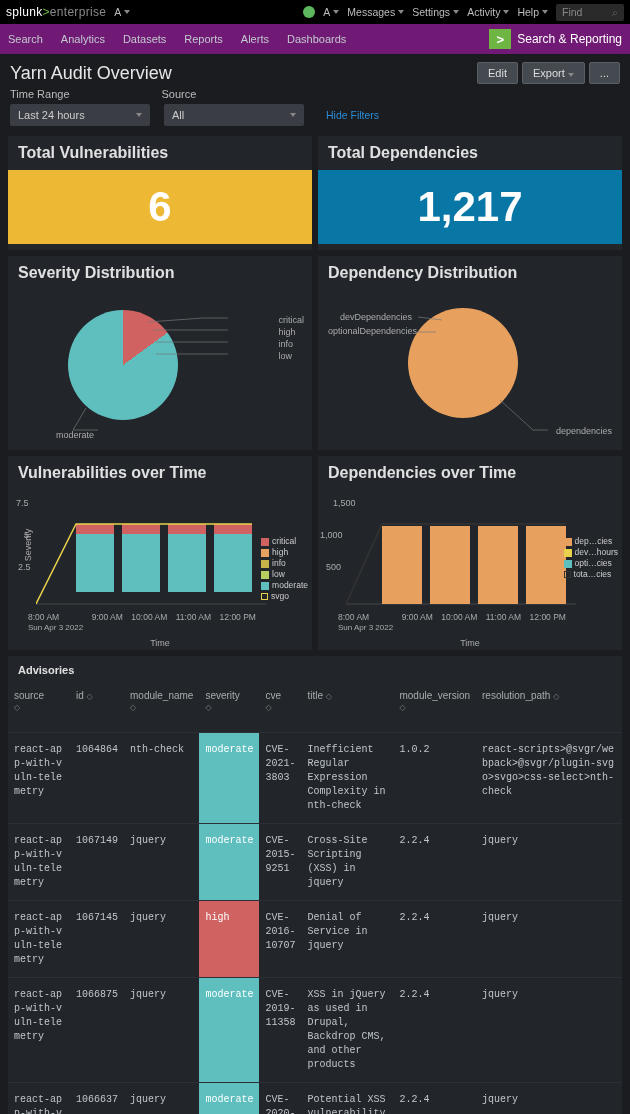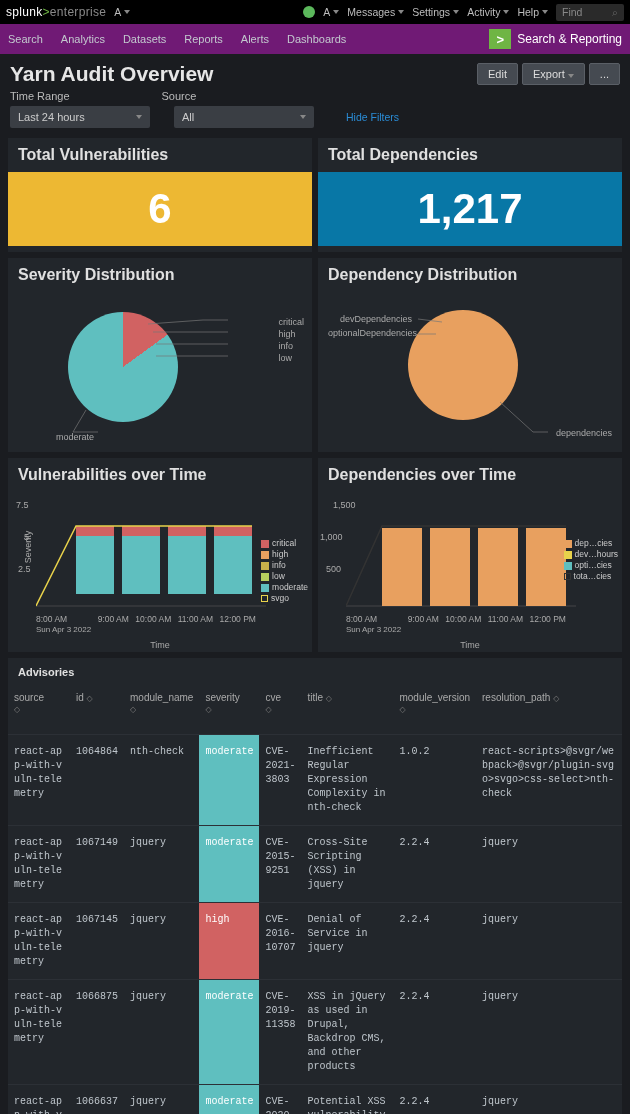--- a/index.html
+++ b/index.html
@@ -37,26 +37,26 @@
   }
   .navbar a { color: #c3c9cf; font-size: 11px; cursor: pointer; }
   .navbar .spacer { flex: 1; }
   .sr-badge {
     display: flex; align-items: center; gap: 6px;
     color: #fff; font-size: 12px;
   }
   .sr-badge .sq { width: 22px; height: 20px; background: #6fb544; display: flex; align-items: center; justify-content: center; color: #fff; font-weight: bold; font-size: 13px; }
   
   .title-row { display: flex; align-items: center; padding: 8px 10px 4px; }
-  .title-row h1 { color: #e6e6e6; font-size: 21px; font-weight: 700; flex: 1; }
+  .title-row h1 { color: #e6e6e6; font-size: 18px; font-weight: 400; flex: 1; }
   .btn { background: #454a51; color: #ddd; border: 1px solid #5a5f66; padding: 4px 10px; font-size: 11px; cursor: pointer; border-radius: 2px; text-align: right; }
   .btn + .btn { margin-left: 4px; }
   
   .filter-labels { display: flex; padding: 0 10px; gap: 160px; color: #bbb; font-size: 11px; }
-  .filter-row { display: flex; padding: 4px 10px 10px; gap: 24px; align-items: center; }
+  .filter-row { display: flex; padding: 4px 10px 10px; gap: 14px; align-items: center; }
   .dropdown { background: #3a3e44; color: #ccc; padding: 5px 8px; font-size: 11px; border-radius: 2px; display: flex; align-items: center; justify-content: space-between; cursor: pointer; }
   .dropdown.w1 { width: 140px; }
   .dropdown.w2 { width: 140px; }
   .hide-filters { color: #2a8cd6; cursor: pointer; margin-left: 8px; font-size: 10.5px; }
   
   .grid {
     display: grid;
     grid-template-columns: 1fr 1fr;
     gap: 6px;
     padding: 0 8px;
@@ -77,21 +77,21 @@
   .pie2 {
     width: 110px; height: 110px; border-radius: 50%;
     position: absolute; left: 90px; top: 18px;
     background: #e8a05f;
   }
   .label-tiny { position: absolute; font-size: 9px; color: #aaa; }
   
   .smallchart { position: relative; height: 160px; padding: 4px 6px 0 28px; }
   svg.plot { width: 230px; height: 130px; }
   .axis-lbl { position: absolute; left: 4px; top: 50px; transform: rotate(-90deg); font-size: 9px; color: #aaa; }
-  .x-lbls { position: absolute; bottom: 18px; left: 28px; right: 56px; display: flex; justify-content: space-between; font-size: 8.5px; color: #aaa; }
+  .x-lbls { position: absolute; bottom: 18px; left: 20px; right: 56px; display: flex; justify-content: space-between; font-size: 8.5px; color: #aaa; }
   .x-title { position: absolute; bottom: 2px; left: 50%; transform: translateX(-50%); font-size: 9px; color: #aaa; }
   .legend-mini { position: absolute; right: 4px; top: 46px; font-size: 8.5px; line-height: 11px; }
   .legend-mini div { display: flex; align-items: center; gap: 3px; }
   .swatch { width: 8px; height: 8px; display: inline-block; }
   
   .adv-panel { margin: 6px 8px 10px; background: #22262b; }
   .adv-hdr { color: #e0e0e0; font-size: 11px; font-weight: 600; padding: 8px 10px; }
   table.adv { width: 100%; border-collapse: collapse; font-family: "Courier New", monospace; font-size: 10px; color: #bfc6cc; }
   table.adv th { text-align: left; font-weight: 400; color: #aaa; padding: 6px 6px 20px; vertical-align: top; font-family: Arial, sans-serif; }
   table.adv th .sort { font-size: 8px; color: #777; }

